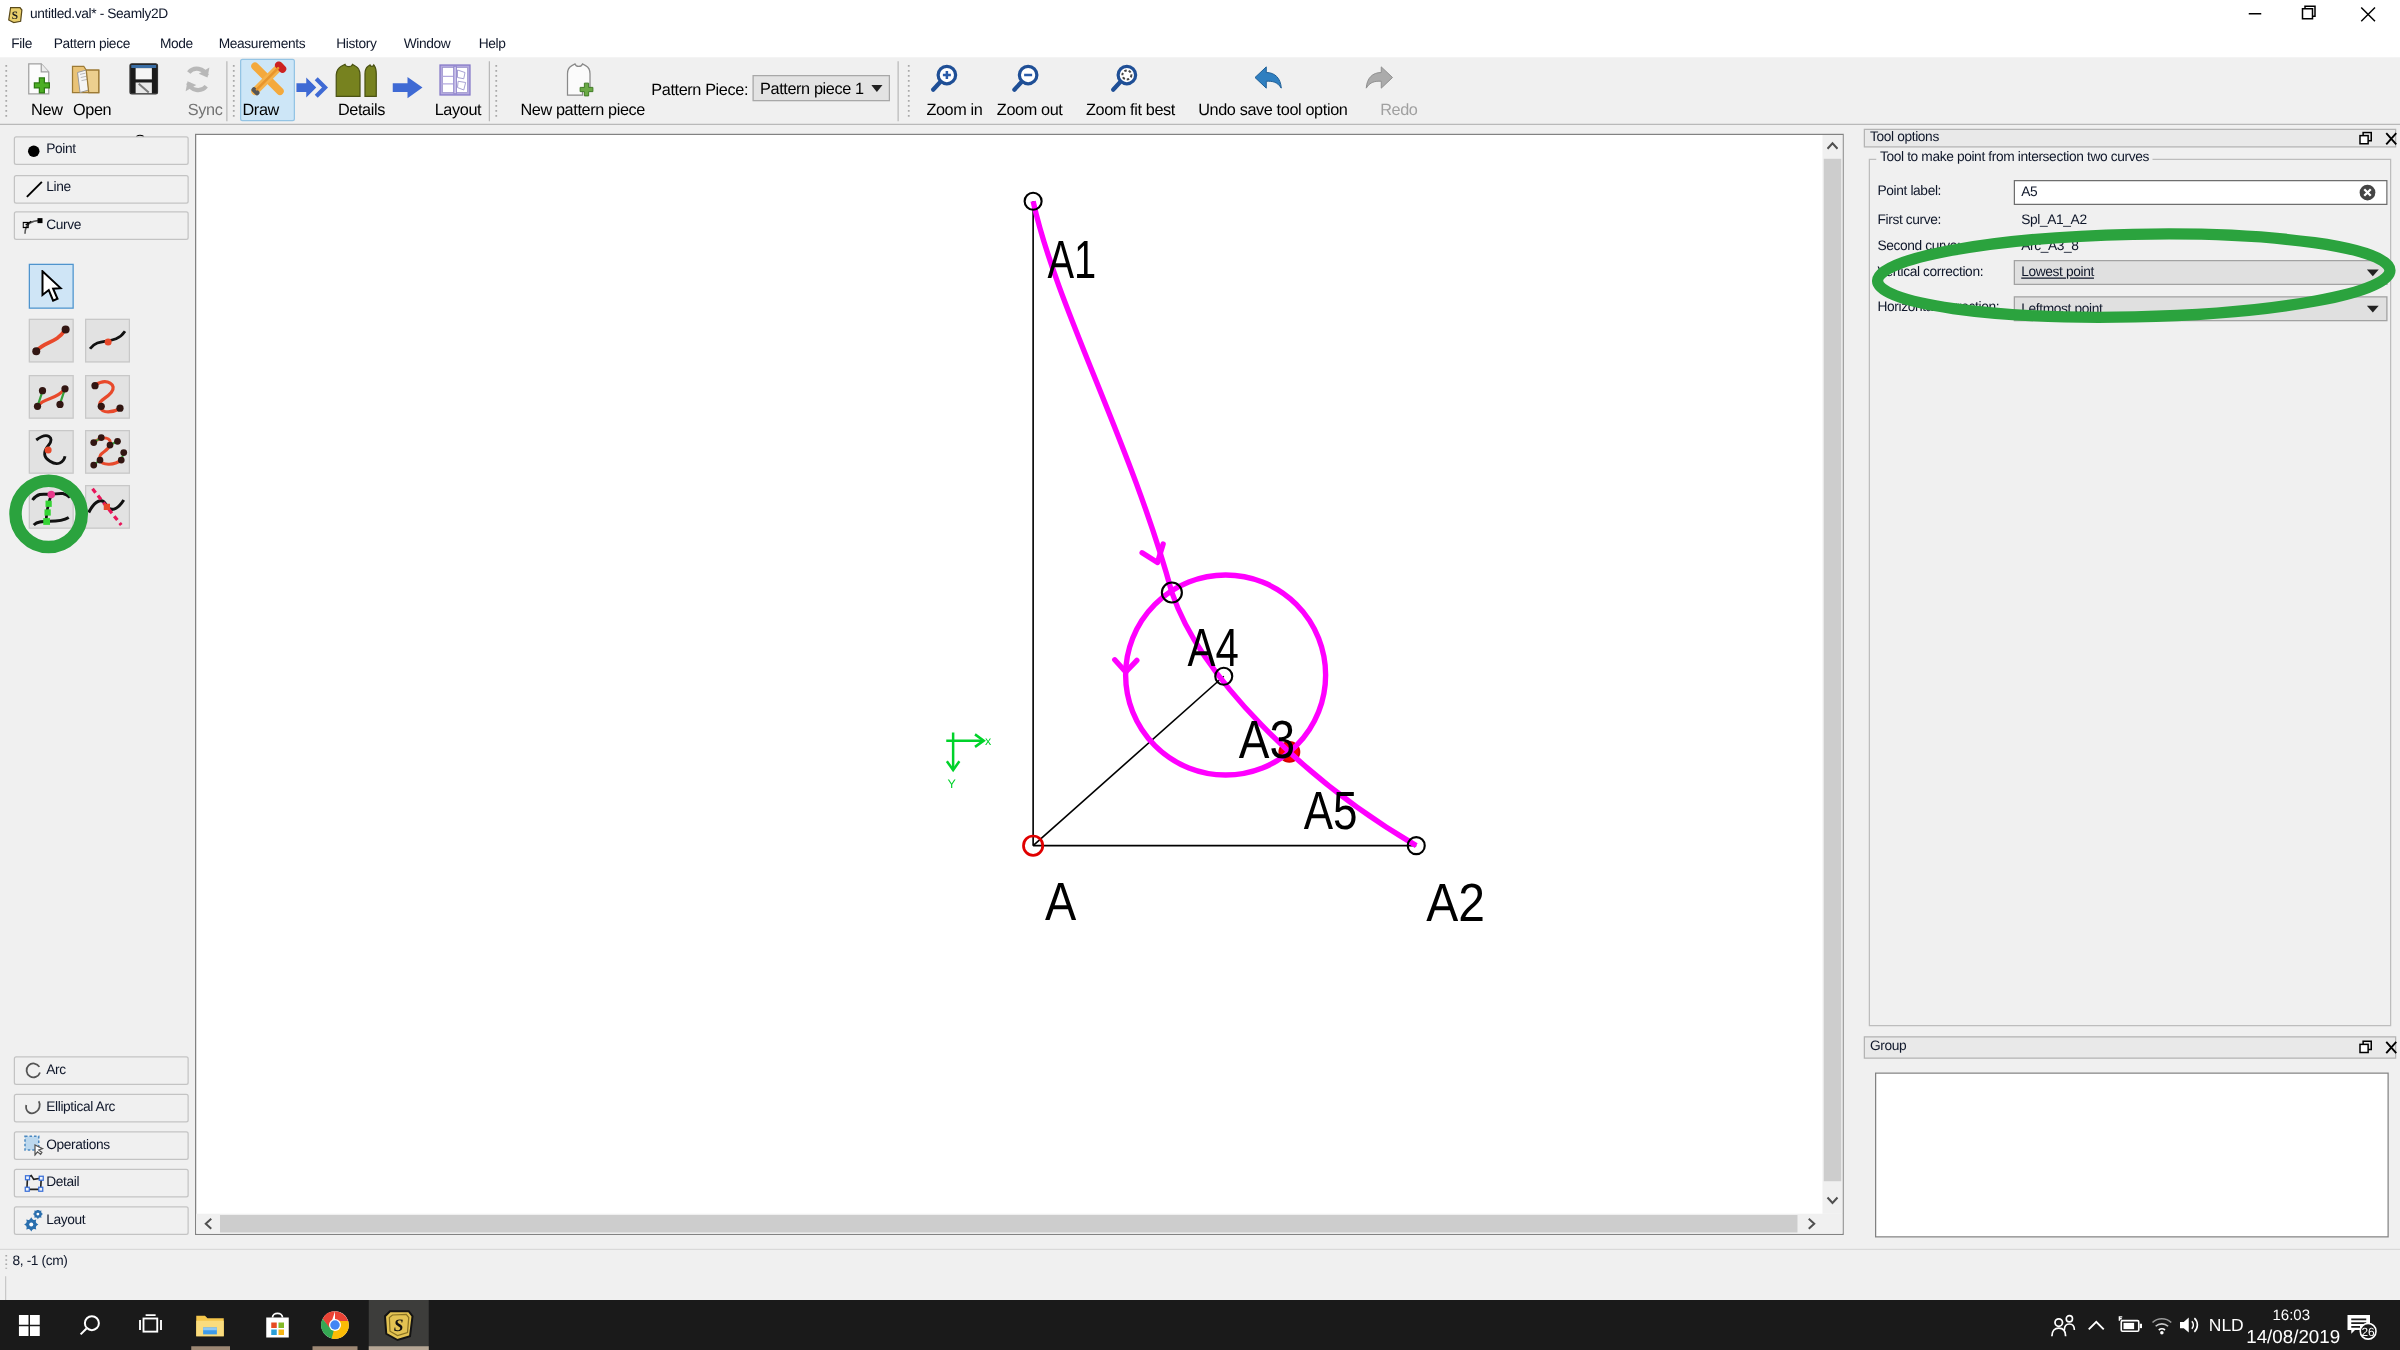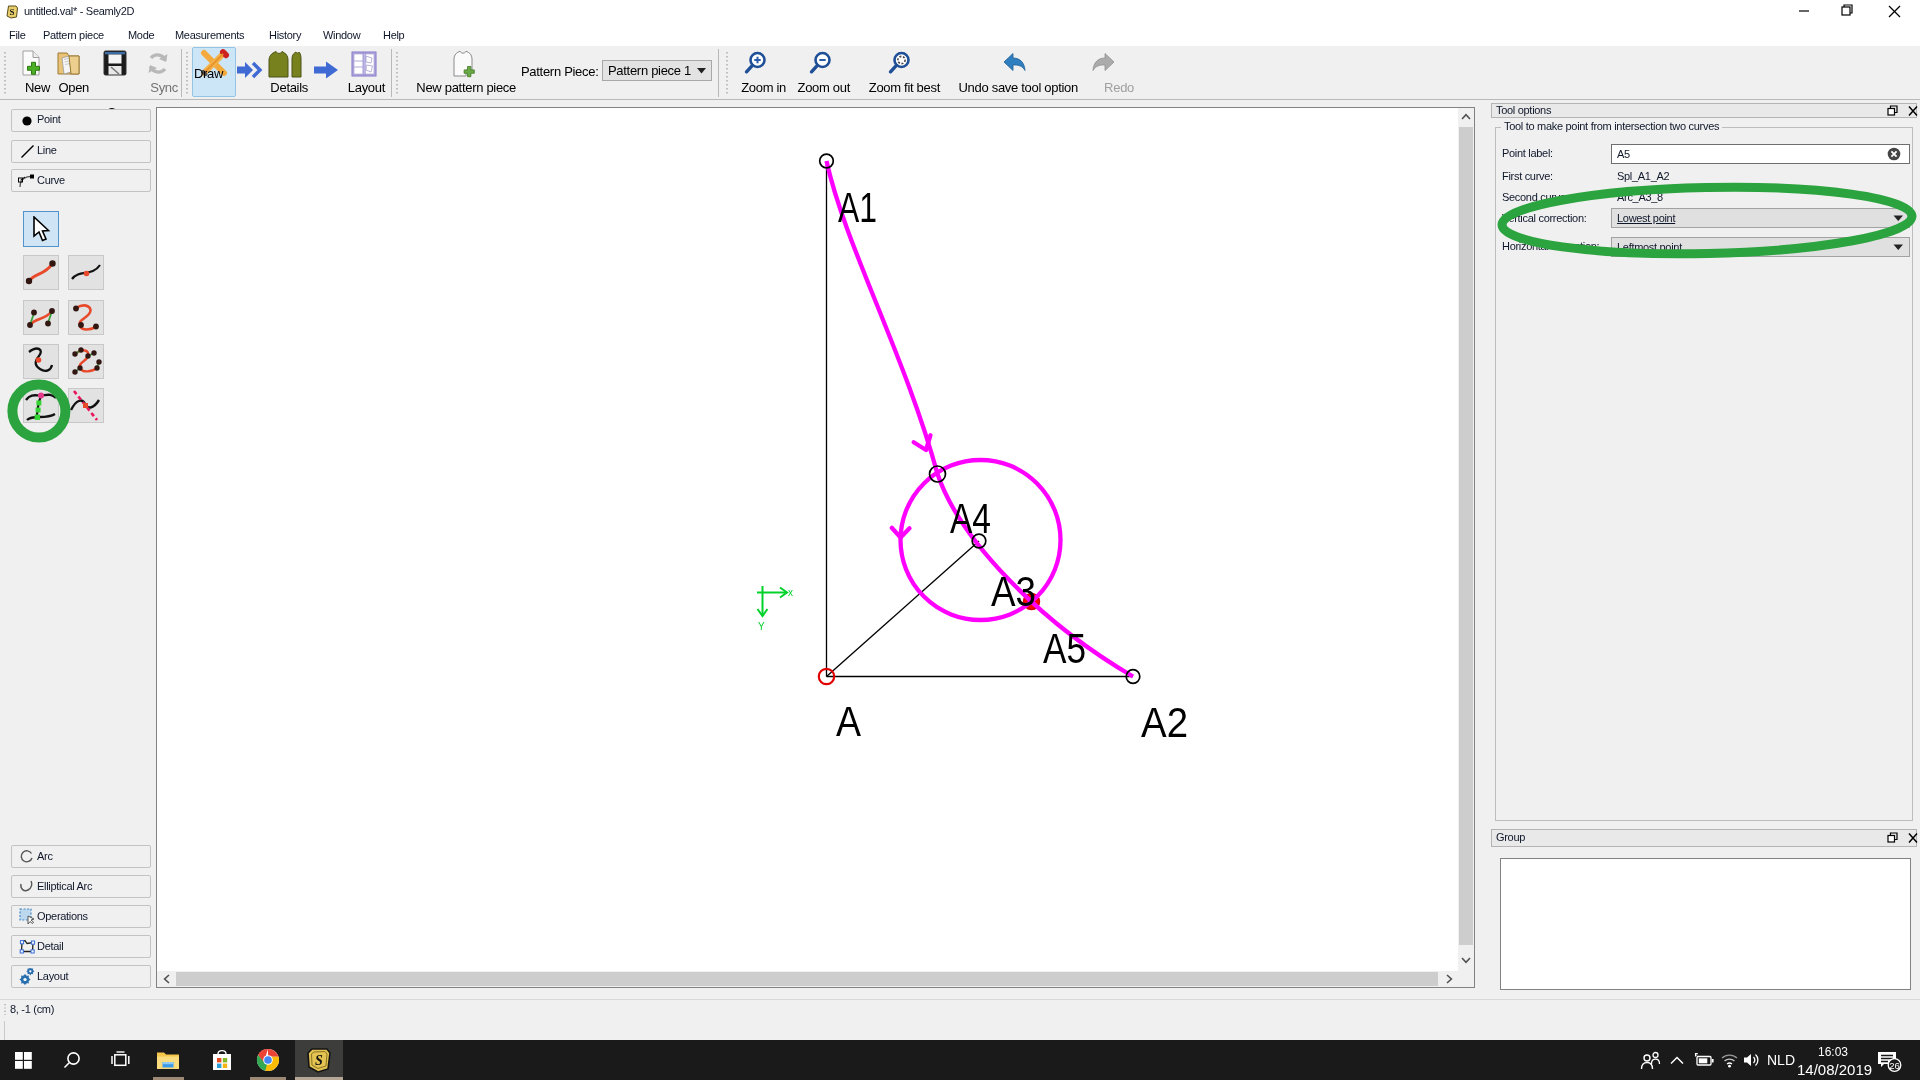--- a/index.html
+++ b/index.html
@@ -87,21 +87,21 @@
 <div class="a" style="left:192px;top:46.5px;width:44px;height:50px;background:#cde6f7;border:1px solid #94c4e4;border-radius:2px;"></div>
 <svg class="a" style="left:198px;top:49px;" width="32" height="30" viewBox="0 0 32 30">
 <g stroke-linecap="round">
 <path d="M6 4 L26 24" stroke="#f4a93c" stroke-width="6"></path>
 <path d="M26 4 L6 24" stroke="#f5b24a" stroke-width="6"></path>
 <path d="M25 3.2 L28 6.2" stroke="#cc2222" stroke-width="6"></path>
 <path d="M5.2 22.8 L7.6 25.2" stroke="#555" stroke-width="4"></path>
 <path d="M24.5 5.5 L7.5 22.5" stroke="#e8952c" stroke-width="2"></path>
 </g>
 </svg>
-<div class="lbl c" style="left:194px;top:66px;width:23px;">Draw</div>
+<div class="lbl c" style="left:194px;top:80px;width:23px;">Draw</div>
 
 <svg class="a" style="left:237px;top:60px;" width="26" height="20" viewBox="0 0 26 20">
 <path d="M0 6.5 L8 6.5 L8 2 L16 10 L8 18 L8 13.5 L0 13.5 Z" fill="#3f6ad4"></path>
 <path d="M16 3 L23 10 L16 17" fill="none" stroke="#3f6ad4" stroke-width="3.4"></path>
 </svg>
 
 <svg class="a" style="left:266px;top:50px;" width="36" height="28" viewBox="0 0 36 28">
 <path d="M3 27 L3 10 C3 7 5 4 7 3 L10 1.5 C11 4 15 4 16 1.5 L18.5 3 C20.5 4 22 7 22 10 L22 27 Z" fill="#77821f" stroke="#4a5213" stroke-width="1"></path>
 <path d="M26 27 L26 9 C26 6 27 4 28.5 3 L30 2 C30.5 3.5 32.5 3.5 33 2 L33.5 2.6 C34.5 4 35 6 35 9 L35 27 Z" fill="#77821f" stroke="#4a5213" stroke-width="1"></path>
 </svg>

